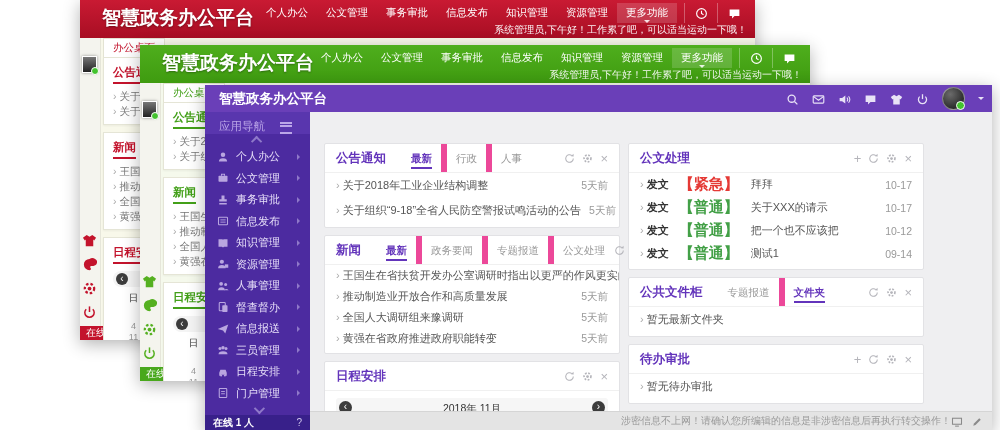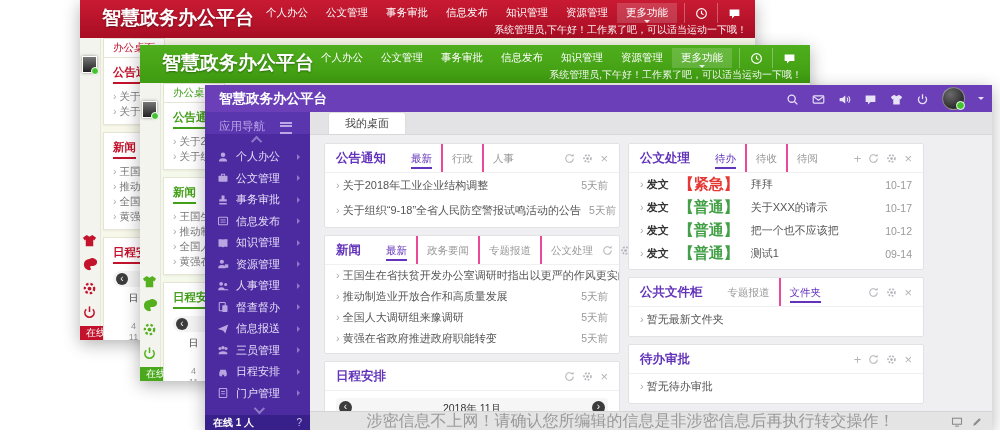--- a/index.html
+++ b/index.html
@@ -90,22 +90,22 @@
   .ptabs{height:22px;background:#e3e3e6;border-bottom:1px solid #d8d8db}
   .ptab{display:inline-block;margin-left:18px;padding:0 16px;line-height:21px;font-size:11px;color:#444;
         background:#fff;border:1px solid #ddd;border-bottom:0;border-radius:3px 3px 0 0;cursor:pointer}
   .pcontent{position:absolute;left:0;right:0;top:23px;bottom:18px;overflow:hidden;padding:8px 0 0 14px;display:flex;gap:8px}
   .pcol{width:296px}
   .fpanel{background:#fff;border:1px solid #e2e2e5;border-radius:2px;margin-bottom:7px;box-sizing:border-box}
   .fp-hd{height:28px;padding:0 11px;display:flex;align-items:center;border-bottom:1px solid #f0f0f0}
   .fp-title{font-size:12.5px;font-weight:bold;color:var(--purple-accent);white-space:nowrap}
   .fp-tabs{margin-left:16px;display:flex;height:28px}
   .fp-tab{padding:0 9px;font-size:10.5px;color:#999;line-height:28px;position:relative;cursor:pointer;white-space:nowrap}
-  .fp-tab + .fp-tab{border-left:2px solid #ec4899}
-  .fp-tab.act{color:var(--purple-accent);font-weight:normal}
+  .fp-tab + .fp-tab{border-left:6px solid #ec4899}
+  .fp-tab.act{color:var(--purple-accent);font-weight:bold}
   .fp-tab.act::after{content:"";position:absolute;left:9px;right:9px;bottom:3px;height:2px;background:var(--purple-accent)}
   .fp-ics{margin-left:auto;display:flex;align-items:center;gap:7px;color:#b4b4ba}
   .fp-ics svg{width:11px;height:11px;cursor:pointer}
   .fpic-plus{font-size:13px;line-height:11px;cursor:pointer}
   .fpic-plus::before{content:"+"}
   .fpic-x{font-size:13px;line-height:11px;cursor:pointer}
   .fpic-x::before{content:"×"}
   .fp-it{height:25px;padding:0 11px;display:flex;align-items:center;font-size:11px;color:#555;
         white-space:nowrap;overflow:hidden;cursor:pointer}
   .fp-it .txt::before{content:"› ";color:#aaa}
@@ -114,21 +114,21 @@
   .pn-docs .fp-it{height:23px}
   .fp-it .dtype{color:#333;font-size:11px;margin-right:10px}
   .fp-it .dtype::before{content:"› ";color:#aaa;font-weight:normal}
   .fp-it .dbadge{font-size:15px;margin-right:12px}
   .fp-pad{height:4px}
   .fcal-month{height:20px;background:#f6f6f6;border-radius:3px;position:relative;margin:7px 11px 3px;
         text-align:center;font-size:10.5px;color:#333;line-height:20px}
   .fcal-month .cnav{top:3px;width:13px;height:13px;line-height:12px}
   .pstatus{position:absolute;left:0;right:0;bottom:0;height:18px;background:#e4e4e4;border-top:1px solid #d5d5d5;
         display:flex;align-items:center}
-  .pstext{flex:1;text-align:center;font-size:16px;color:#9a9a9a;white-space:nowrap;overflow:hidden}
+  .pstext{flex:1;text-align:right;font-size:10px;color:#9a9a9a;white-space:nowrap;overflow:hidden}
   .psic{display:flex;gap:8px;color:#8a8a8a;padding-right:9px}
   .psic svg{width:12px;height:12px;cursor:pointer}
 </style>
 </head>
 <body>
 
 <svg width="0" height="0" style="position:absolute">
   <symbol id="i-search" viewBox="0 0 16 16">
       <circle cx="7" cy="7" r="4.4" fill="none" stroke="currentColor" stroke-width="1.6"></circle>
       <line x1="10.4" y1="10.4" x2="14" y2="14" stroke="currentColor" stroke-width="1.6"></line>
@@ -522,23 +522,20 @@
       </div>
     <div class="chev down">
         <i></i>
       </div>
     <div class="pside-ft">
       <b>在线 1 人</b>
       <span class="help">?</span>
     </div>
   </div>
   <div class="pmain">
-    <div class="ptabs">
-      <span class="ptab">我的桌面</span>
-    </div>
     <div class="pcontent">
       <div class="pcol">
 
         <div class="fpanel">
           <div class="fp-hd">
             <span class="fp-title">公告通知</span>
             <span class="fp-tabs">
               <span class="fp-tab act">最新</span>
               <span class="fp-tab">行政</span>
               <span class="fp-tab">人事</span>
@@ -623,25 +620,20 @@
 
           </div>
         </div>
       </div>
 
       <div class="pcol">
 
         <div class="fpanel pn-docs">
           <div class="fp-hd">
             <span class="fp-title">公文处理</span>
-            <span class="fp-tabs">
-              <span class="fp-tab act">待办</span>
-              <span class="fp-tab">待收</span>
-              <span class="fp-tab">待阅</span>
-            </span>
             <span class="fp-ics">
               <span class="fpic-plus"></span>
               <span><svg class="i">
                     <use href="#i-refresh"></use>
                   </svg></span>
               <span><svg class="i">
                     <use href="#i-gear"></use>
                   </svg></span>
               <span class="fpic-x"></span>
             </span>

